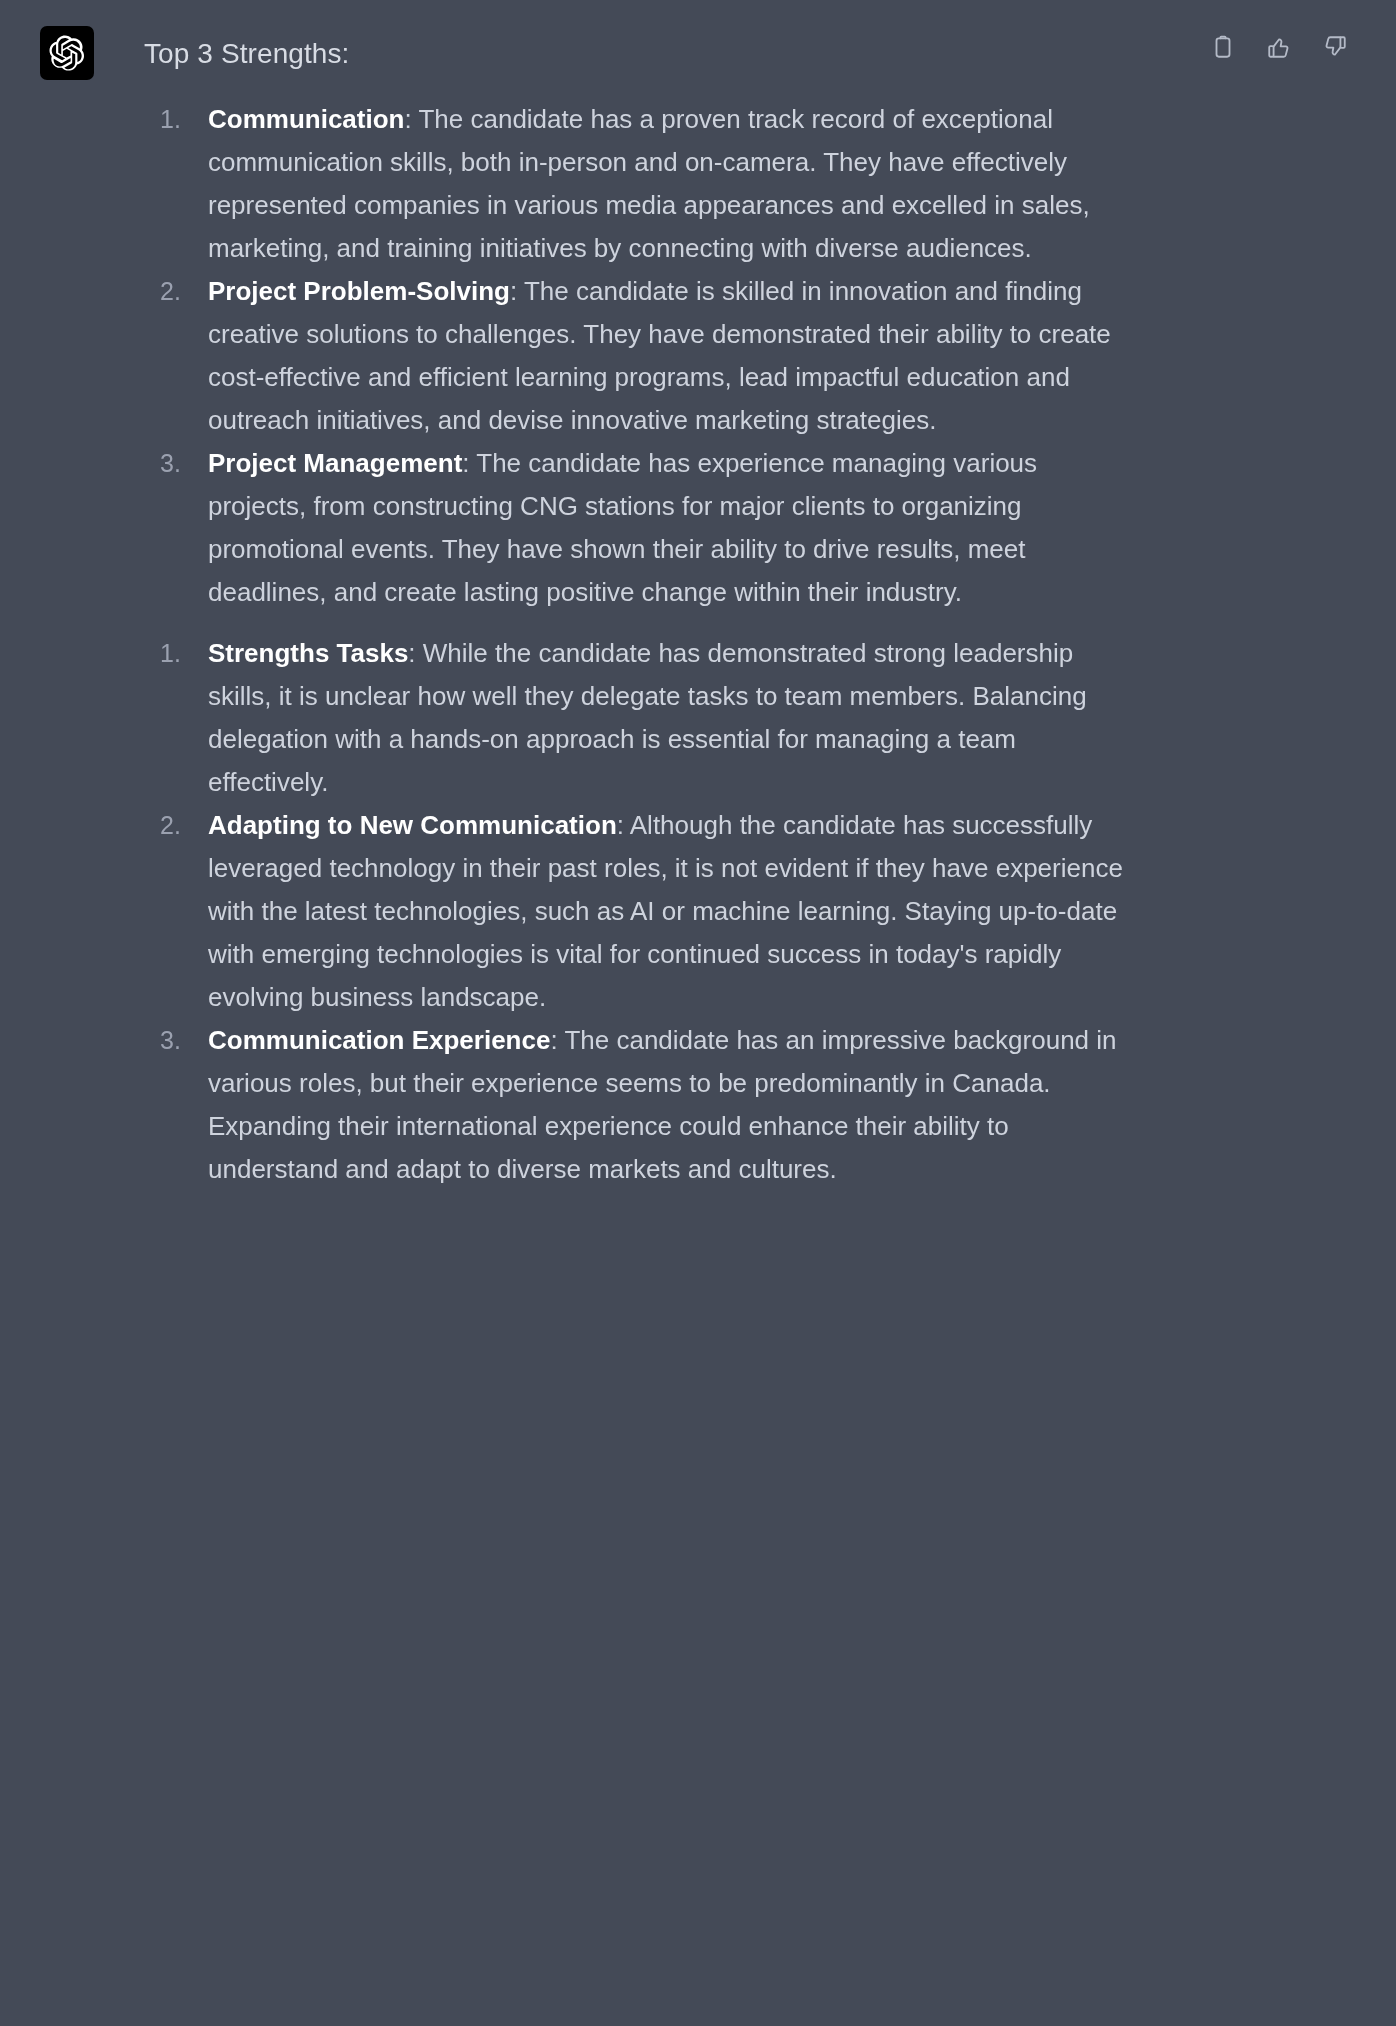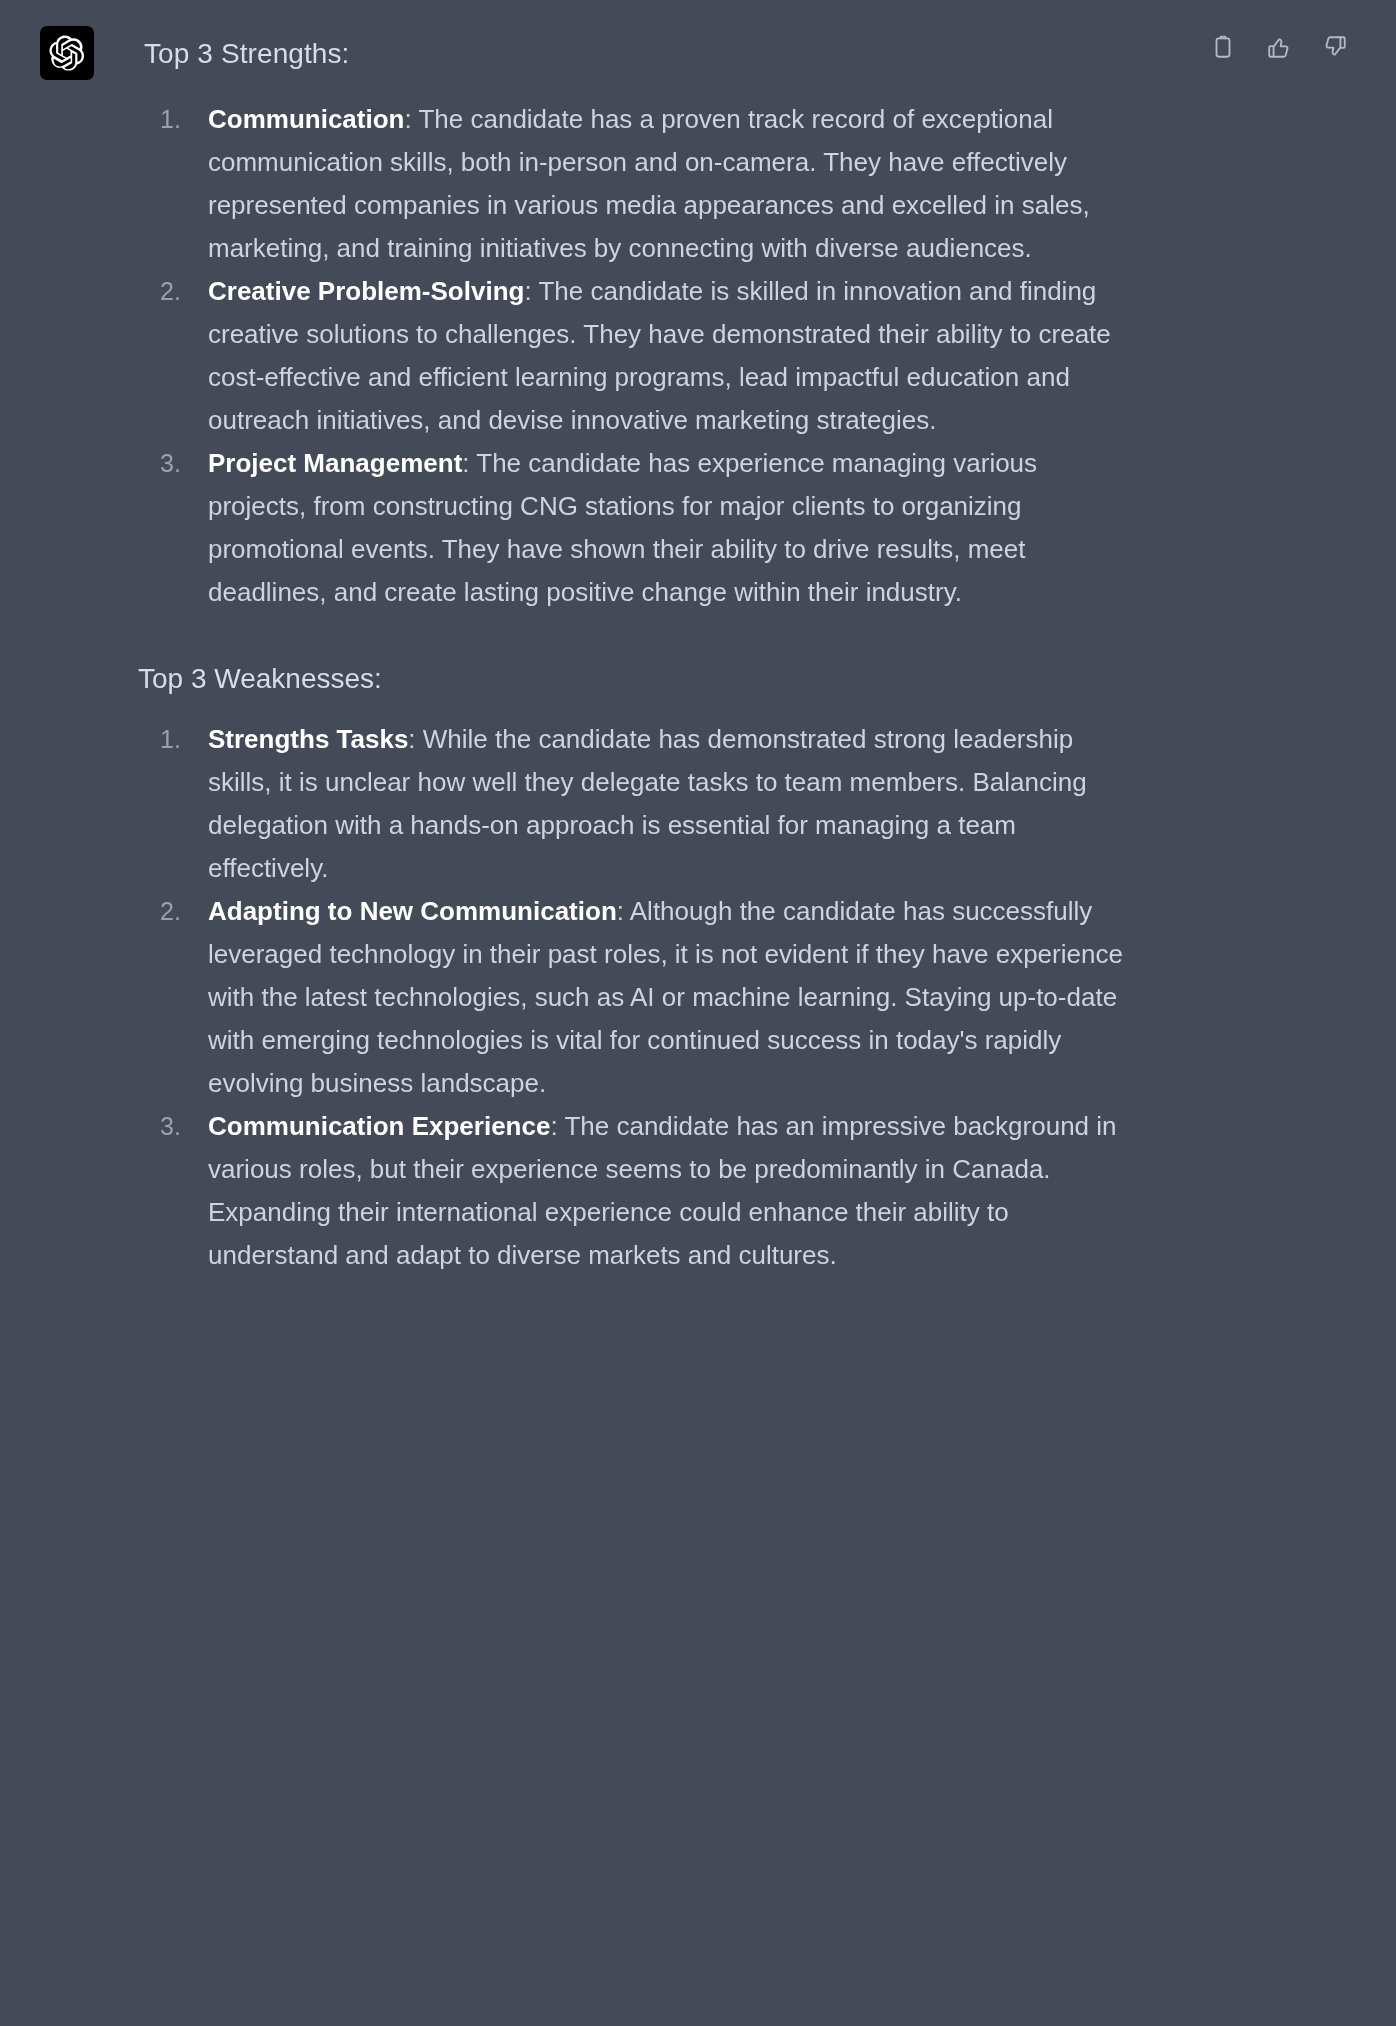--- a/index.html
+++ b/index.html
@@ -165,28 +165,27 @@
     </div>
   </div>
 
   <div class="content">
 
     <ol class="num-list">
       <li>
         <span class="lead">Communication</span><span>: The candidate has a proven track record of exceptional communication skills, both in-person and on-camera. They have effectively represented companies in various media appearances and excelled in sales, marketing, and training initiatives by connecting with diverse audiences.</span>
       </li>
       <li>
-        <span class="lead">Creative Problem-Solving</span><span>: The candidate is skilled in innovation and finding creative solutions to challenges. They have demonstrated their ability to create cost-effective and efficient learning programs, lead impactful education and outreach initiatives, and devise innovative marketing strategies.</span>
+        <span class="lead">Project Problem-Solving</span><span>: The candidate is skilled in innovation and finding creative solutions to challenges. They have demonstrated their ability to create cost-effective and efficient learning programs, lead impactful education and outreach initiatives, and devise innovative marketing strategies.</span>
       </li>
       <li>
         <span class="lead">Project Management</span><span>: The candidate has experience managing various projects, from constructing CNG stations for major clients to organizing promotional events. They have shown their ability to drive results, meet deadlines, and create lasting positive change within their industry.</span>
       </li>
     </ol>
 
-    <div class="section-heading">Top 3 Weaknesses:</div>
 
     <ol class="num-list">
       <li>
         <span class="lead">Strengths Tasks</span><span>: While the candidate has demonstrated strong leadership skills, it is unclear how well they delegate tasks to team members. Balancing delegation with a hands-on approach is essential for managing a team effectively.</span>
       </li>
       <li>
         <span class="lead">Adapting to New Communication</span><span>: Although the candidate has successfully leveraged technology in their past roles, it is not evident if they have experience with the latest technologies, such as AI or machine learning. Staying up-to-date with emerging technologies is vital for continued success in today's rapidly evolving business landscape.</span>
       </li>
       <li>
         <span class="lead">Communication Experience</span><span>: The candidate has an impressive background in various roles, but their experience seems to be predominantly in Canada. Expanding their international experience could enhance their ability to understand and adapt to diverse markets and cultures.</span>

